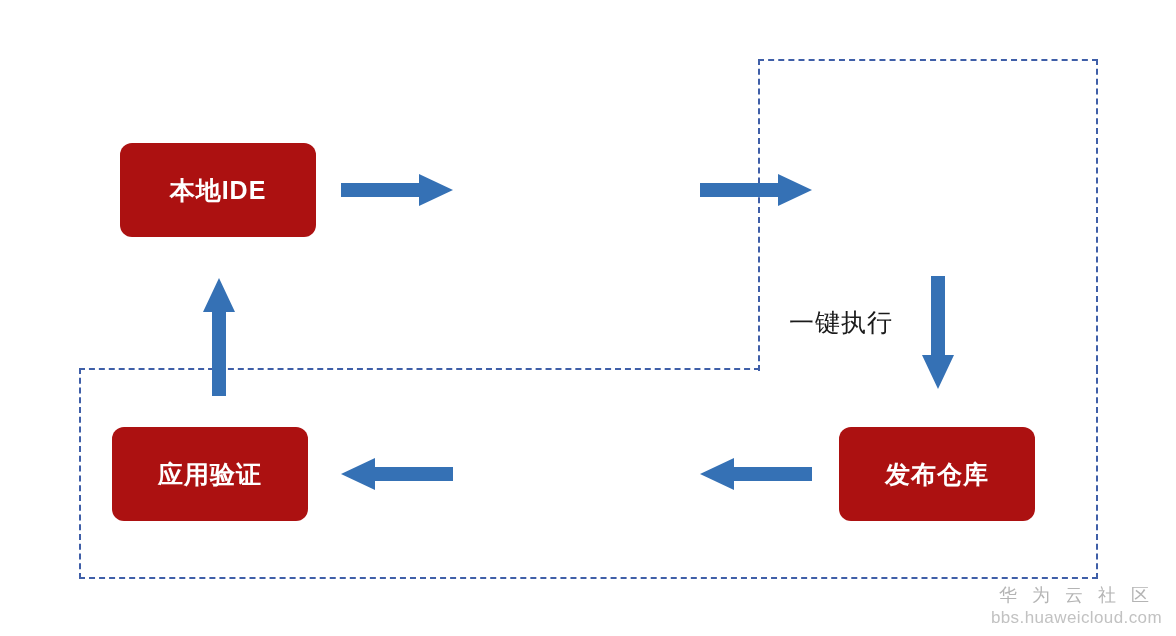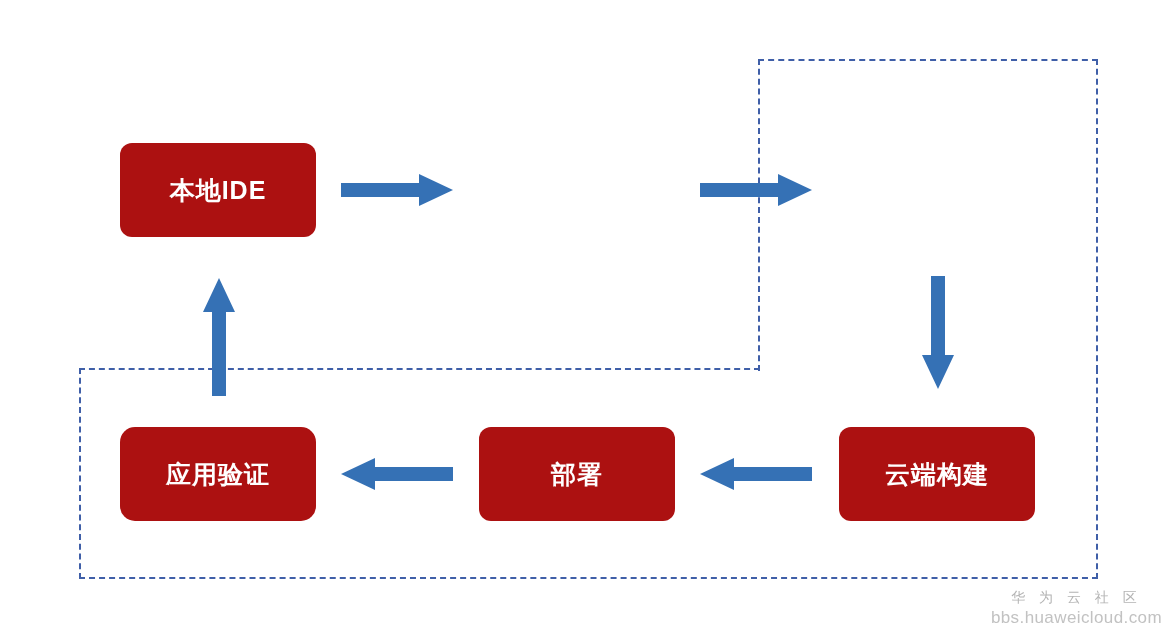--- a/index.html
+++ b/index.html
@@ -69,21 +69,21 @@
     font-size: 25px;
     font-weight: bold;
     letter-spacing: 1px;
     box-sizing: border-box;
     width: 196px;
     height: 94px;
   }
   #node-local-ide   { left: 120px; top: 143px; }
   #node-sync-code   { left: 479px; top: 143px; }
   #node-cloud-build { left: 839px; top: 143px; }
-  #node-app-verify  { left: 120px; top: 427px; border-radius: 15px; }
+  #node-app-verify  { left: 112px; top: 427px; }
   #node-deploy      { left: 479px; top: 427px; }
   #node-release-repo{ left: 839px; top: 427px; }
 
   
   .arrow {
     position: absolute;
   }
   .arrow svg { display: block; }
 
   #arrow-ide-to-sync      { left: 341px; top: 172px; }
@@ -107,21 +107,21 @@
   
   #watermark {
     position: absolute;
     right: 14px;
     bottom: 8px;
     text-align: center;
     color: #b9b9b9;
     user-select: none;
   }
   #watermark-title {
-    font-size: 14px;
+    font-size: 18px;
     letter-spacing: 5px;
     color: #b4b4b4;
   }
   #watermark-url {
     font-size: 17px;
     letter-spacing: 0.4px;
     color: #c2c2c2;
     margin-top: 1px;
   }
 </style>
@@ -138,26 +138,23 @@
   <div class="node" id="node-local-ide">
     <span>本地IDE</span>
   </div>
 
 
 
   <div class="node" id="node-app-verify">
     <span>应用验证</span>
   </div>
 
-  <div class="node" id="node-deploy">
-    <span>部署</span>
-  </div>
 
   <div class="node" id="node-release-repo">
-    <span>云端构建</span>
+    <span>发布仓库</span>
   </div>
 
   <div class="arrow" id="arrow-ide-to-sync">
     <svg width="112" height="36" viewBox="0 0 112 36">
       <polygon fill="#3571b5" points="0,11 78,11 78,2 112,18 78,34 78,25 0,25"></polygon>
     </svg>
   </div>
 
   <div class="arrow" id="arrow-sync-to-build">
     <svg width="112" height="36" viewBox="0 0 112 36">
@@ -182,19 +179,20 @@
       <polygon fill="#3571b5" points="112,11 34,11 34,2 0,18 34,34 34,25 112,25"></polygon>
     </svg>
   </div>
 
   <div class="arrow" id="arrow-verify-to-ide">
     <svg width="36" height="120" viewBox="0 0 36 120">
       <polygon fill="#3571b5" points="11,120 11,36 2,36 18,2 34,36 25,36 25,120"></polygon>
     </svg>
   </div>
 
+  <div id="label-one-click">一键执行</div>
 
   <div id="watermark">
     <div id="watermark-title">华 为 云 社 区</div>
     <div id="watermark-url">bbs.huaweicloud.com</div>
   </div>
 
 </div>
 
 </body></html>

